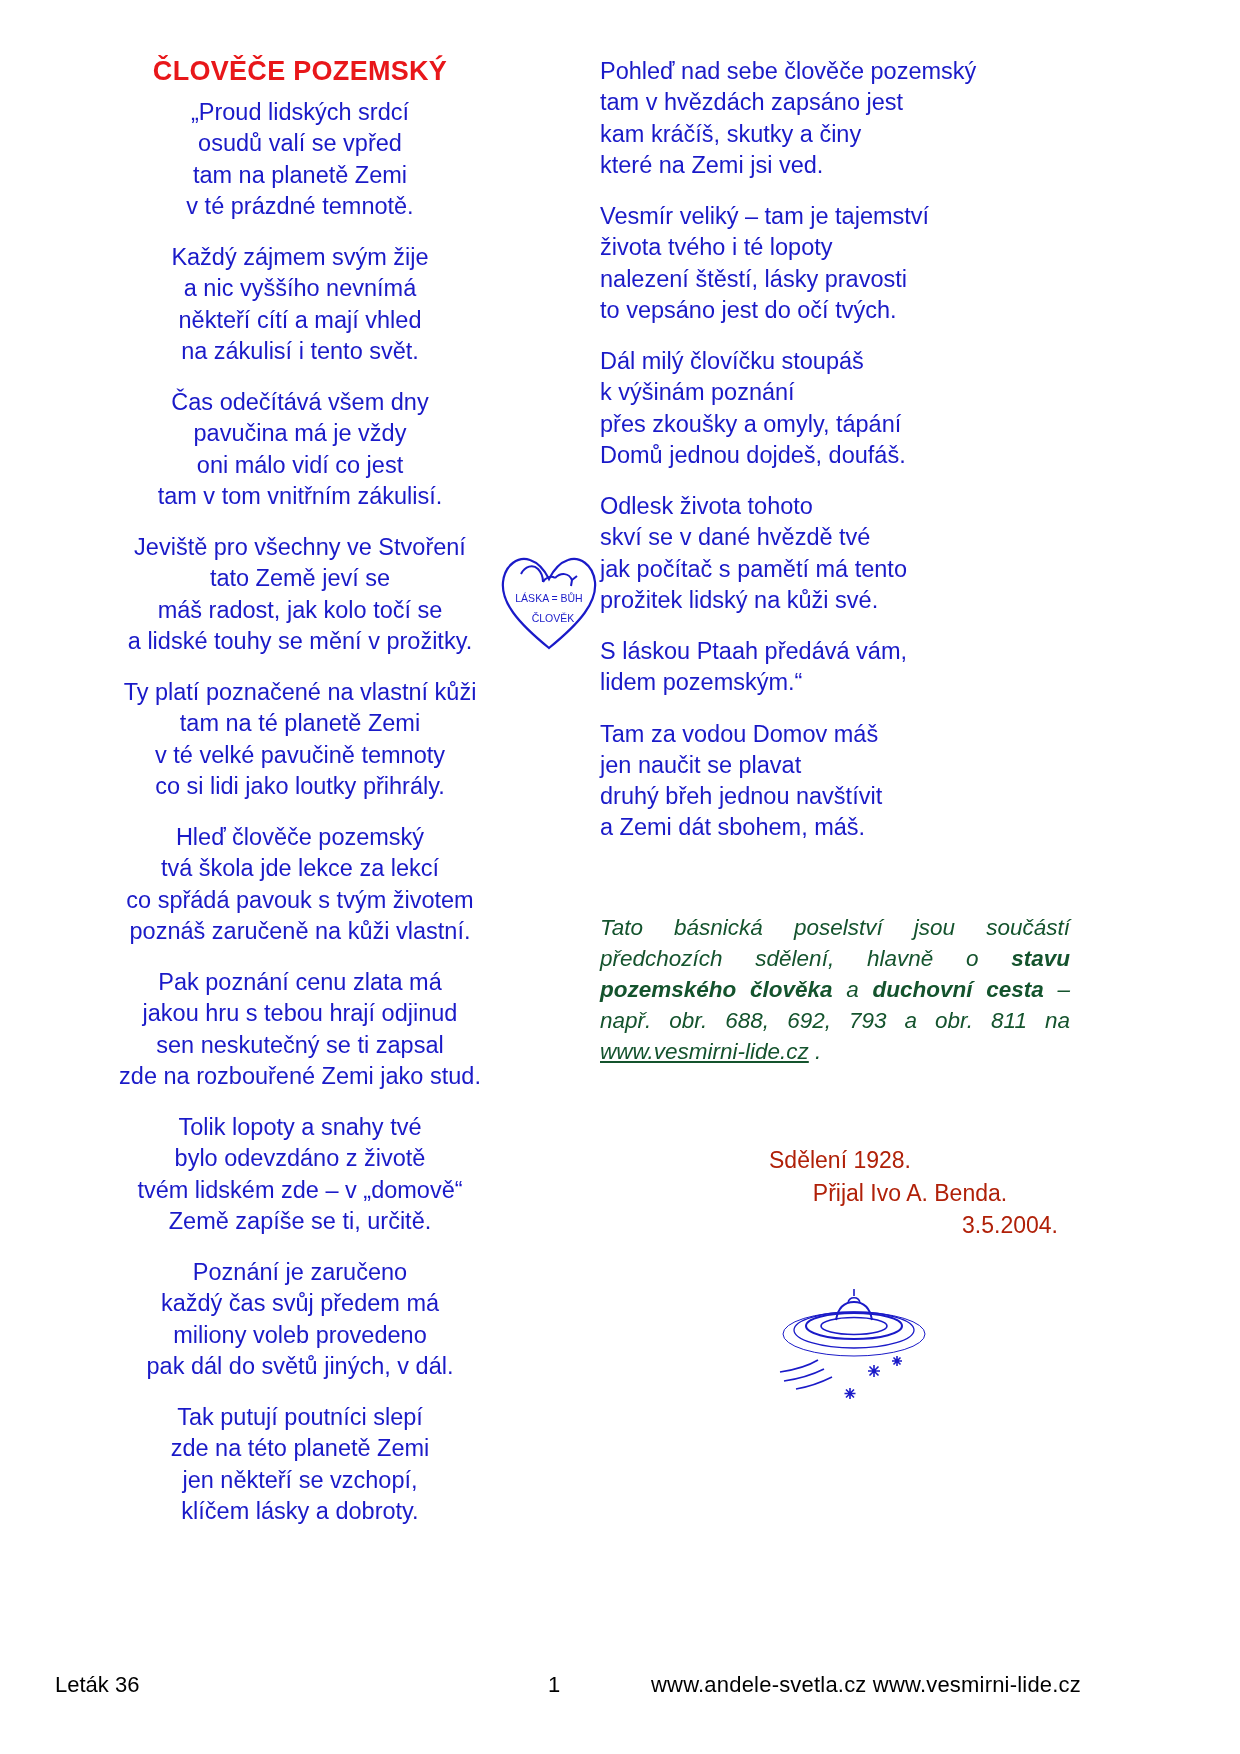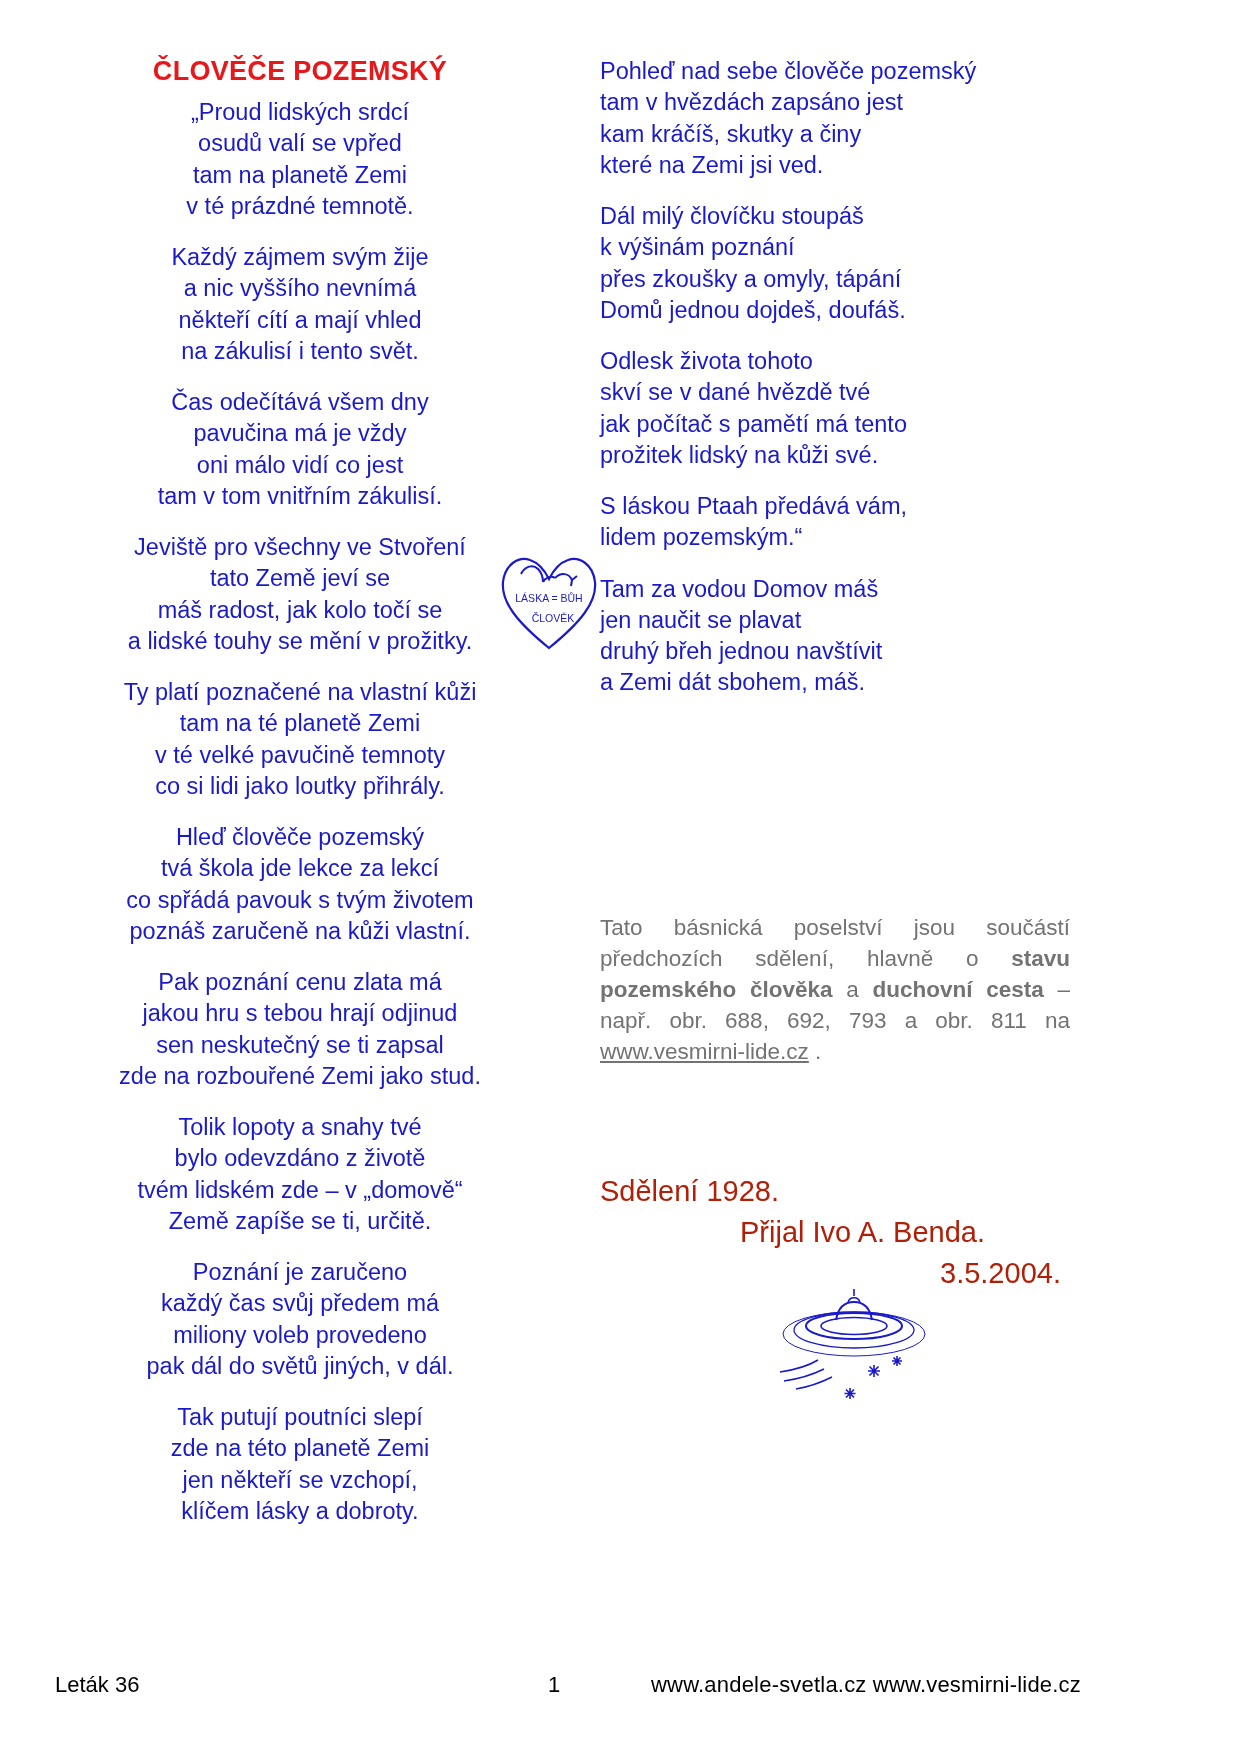--- a/index.html
+++ b/index.html
@@ -47,40 +47,41 @@
     line-height: 1.33;
     margin: 0 0 20px 0;
     color: #1a1ac8;
     white-space: pre-line;
   }
   .right-note {
     position: absolute;
     left: 600px;
     top: 912px;
     width: 470px;
-    color: #737373;
+    color: #14532d;
+    font-style: italic;
     font-size: 22.5px;
     line-height: 1.38;
     text-align: justify;
   }
   .right-note b {
     font-weight: bold;
   }
   .right-note .link {
     text-decoration: underline;
   }
   .signature {
     position: absolute;
     left: 600px;
-    top: 1171px;
+    top: 1144px;
     width: 480px;
     color: #b02008;
-    font-size: 29px;
+    font-size: 23px;
     line-height: 1.42;
-    text-align: left;
+    text-align: center;
   }
   .sig-2 { padding-left: 140px; }
   .sig-3 { padding-left: 340px; }
 
   .heart-wrap {
     position: absolute;
     left: 497px;
     top: 530px;
     width: 105px;
     height: 125px;
@@ -166,20 +167,24 @@
 zde na této planetě Zemi
 jen někteří se vzchopí,
 klíčem lásky a dobroty.</p>
   </div>
 
   <div class="col col-right">
     <p class="stanza">Pohleď nad sebe člověče pozemský
 tam v hvězdách zapsáno jest
 kam kráčíš, skutky a činy
 které na Zemi jsi ved.</p>
+    <p class="stanza">Vesmír veliký – tam je tajemství
+života tvého i té lopoty
+nalezení štěstí, lásky pravosti
+to vepsáno jest do očí tvých.</p>
     <p class="stanza">Dál milý človíčku stoupáš
 k výšinám poznání
 přes zkoušky a omyly, tápání
 Domů jednou dojdeš, doufáš.</p>
     <p class="stanza">Odlesk života tohoto
 skví se v dané hvězdě tvé
 jak počítač s pamětí má tento
 prožitek lidský na kůži své.</p>
     <p class="stanza">S láskou Ptaah předává vám,
 lidem pozemským.“</p>

